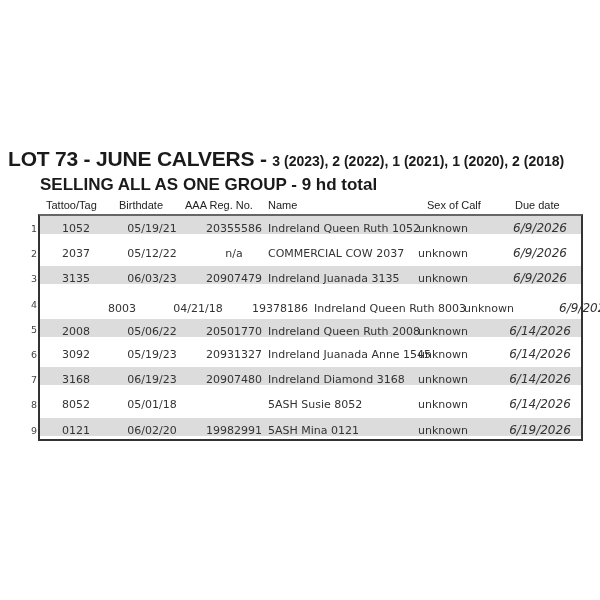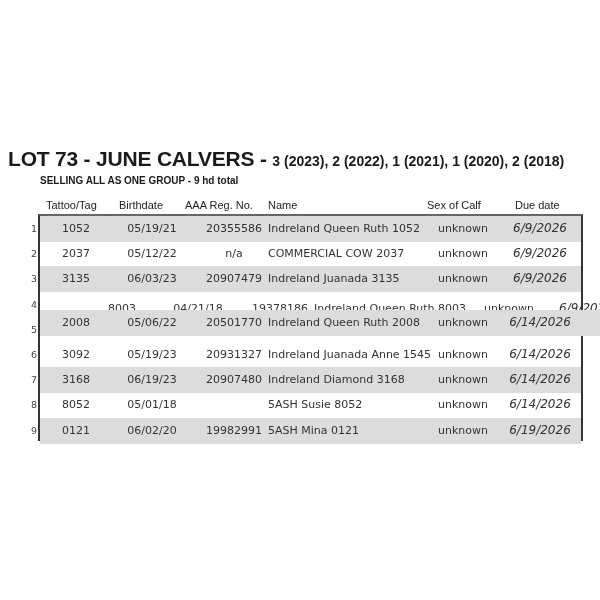--- a/index.html
+++ b/index.html
@@ -1,30 +1,30 @@
 <!DOCTYPE html>
 <html><head>
 <meta charset="utf-8">
 <style>
   html, body { margin:0; padding:0; }
   body { width:600px; height:600px; background:#ffffff; position:relative; overflow:hidden; font-family:"Liberation Sans", sans-serif; color:#1a1a1a; }
   .title { position:absolute; left:8px; top:147px; white-space:nowrap; font-weight:bold;text-align:center; }
   .title .main { font-size:21px; letter-spacing:-0.2px; }
   .title .counts { font-size:14px; }
-  .subtitle { position:absolute; left:40px; top:175px; font-size:10px; font-weight:bold; white-space:nowrap; }
+  .subtitle { position:absolute; left:40px; top:175px; font-size:17px; font-weight:bold; white-space:nowrap; }
   .hdr { position:absolute; top:199px; font-size:11px; color:#222; white-space:nowrap; }
   .table { position:absolute; left:38px; top:214px; width:545px; height:227px; border:2px solid #333; border-top-color:#666; box-sizing:border-box; }
-  .row { position:absolute; left:0; width:100%; height:26px; }
+  .row { position:absolute; left:0; width:100%; height:18px; }
   .row.shade { background:#dcdcdc; }
   .cell { position:absolute; top:0; line-height:25px; font-family:"DejaVu Sans", sans-serif; font-size:11px; color:#333; white-space:nowrap; }
   .c-tag { left:0; width:72px; text-align:center; }
   .c-bd { left:73px; width:78px; text-align:center; }
   .c-reg { left:150px; width:88px; text-align:center; }
   .c-name { left:228px;text-align:center; }
-  .c-sex { left:378px; width:70px; text-align:right; }
+  .c-sex { left:378px; width:70px; text-align:left; }
   .c-due { left:458px; width:84px; text-align:center; font-size:12px;font-style:italic; }
   .rownum { position:absolute; left:31px; font-family:"DejaVu Sans", sans-serif; font-size:9.5px; color:#444; }
 </style>
 </head>
 <body>
 
 <div class="title">
   <span class="main">LOT 73 - JUNE CALVERS - </span><span class="counts">3 (2023), 2 (2022), 1 (2021), 1 (2020), 2 (2018)</span>
 </div>
 <div class="subtitle">SELLING ALL AS ONE GROUP - 9 hd total</div>
@@ -73,21 +73,21 @@
       <div class="cell c-due">6/9/2026</div>
     </div>
     <div class="row" style="top: 80px; margin-left: 46px;">
       <div class="cell c-tag">8003</div>
       <div class="cell c-bd">04/21/18</div>
       <div class="cell c-reg">19378186</div>
       <div class="cell c-name">Indreland Queen Ruth 8003</div>
       <div class="cell c-sex">unknown</div>
       <div class="cell c-due">6/9/2026</div>
     </div>
-    <div class="row shade" style="top: 94px; padding-left: 19px;">
+    <div class="row shade" style="top: 103px;">
       <div class="cell c-tag">2008</div>
       <div class="cell c-bd">05/06/22</div>
       <div class="cell c-reg">20501770</div>
       <div class="cell c-name">Indreland Queen Ruth 2008</div>
       <div class="cell c-sex">unknown</div>
       <div class="cell c-due">6/14/2026</div>
     </div>
     <div class="row" style="top: 126px;">
       <div class="cell c-tag">3092</div>
       <div class="cell c-bd">05/19/23</div>

